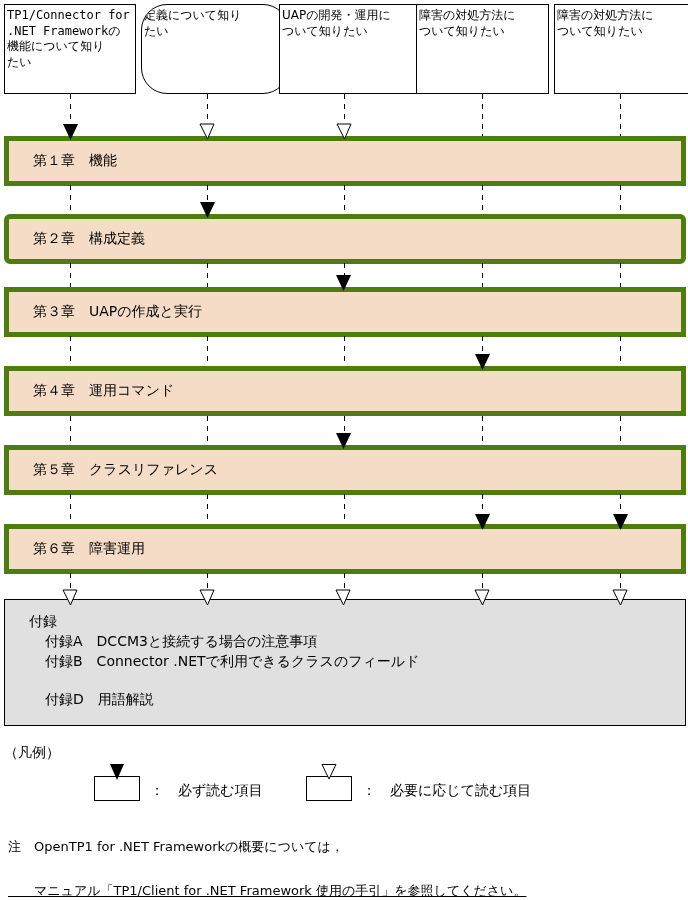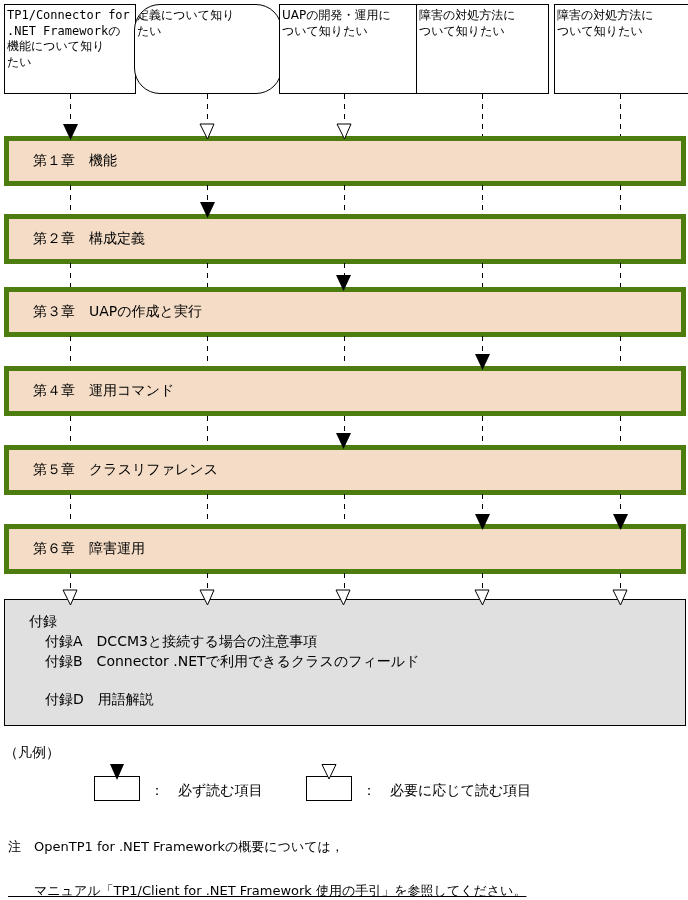--- a/index.html
+++ b/index.html
@@ -24,33 +24,33 @@
     .legend-text { position: absolute; font-size: 14px; white-space: pre; }
     .note { position: absolute; left: 8px; font-size: 13px; white-space: pre; }
   </style>
 </head>
 <body>
 
 <div class="qbox mono" style="left:4px;width:132px;">TP1/Connector for
 .NET Frameworkの
 機能について知り
 たい</div>
-<div class="qbox" style="left:134px;width:148px;border-radius:26px;">定義について知り
+<div class="qbox" style="left:141px;width:148px;border-radius:26px;">定義について知り
 たい</div>
 <div class="qbox" style="left:279px;width:144px;">UAPの開発・運用に
 ついて知りたい</div>
 <div class="qbox" style="left:416px;width:133px;">障害の対処方法に
 ついて知りたい</div>
 <div class="qbox" style="left:554px;width:144px;">障害の対処方法に
 ついて知りたい</div>
 
 <div class="chap" style="top:136px;">
   <span class="chap-label">第１章　機能</span>
 </div>
-<div class="chap" style="top:214px;">
+<div class="chap" style="top:214px;border-radius:6px;">
   <span class="chap-label">第２章　構成定義</span>
 </div>
 <div class="chap" style="top:287px;">
   <span class="chap-label">第３章　UAPの作成と実行</span>
 </div>
 <div class="chap" style="top:366px;">
   <span class="chap-label">第４章　運用コマンド</span>
 </div>
 <div class="chap" style="top:445px;">
   <span class="chap-label">第５章　クラスリファレンス</span>

